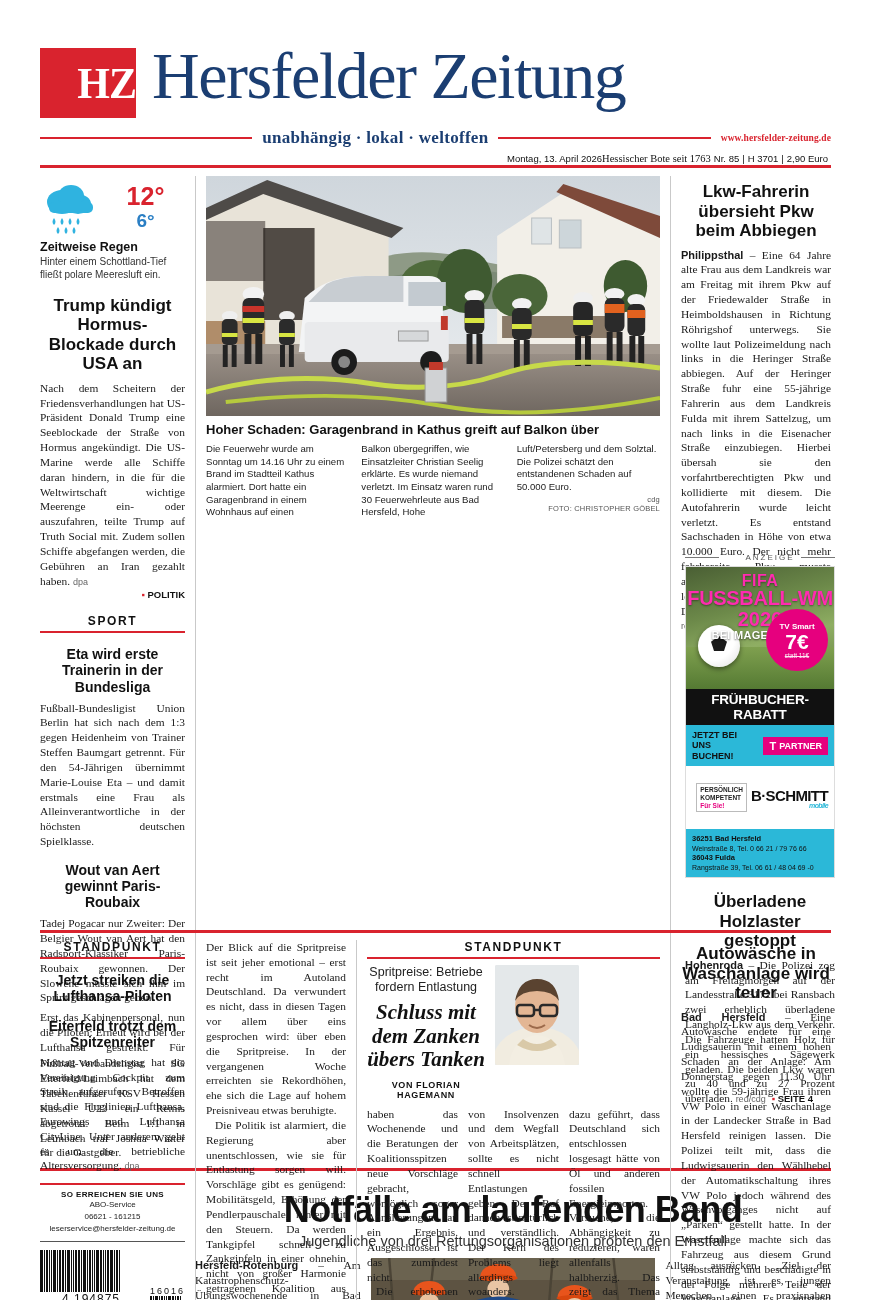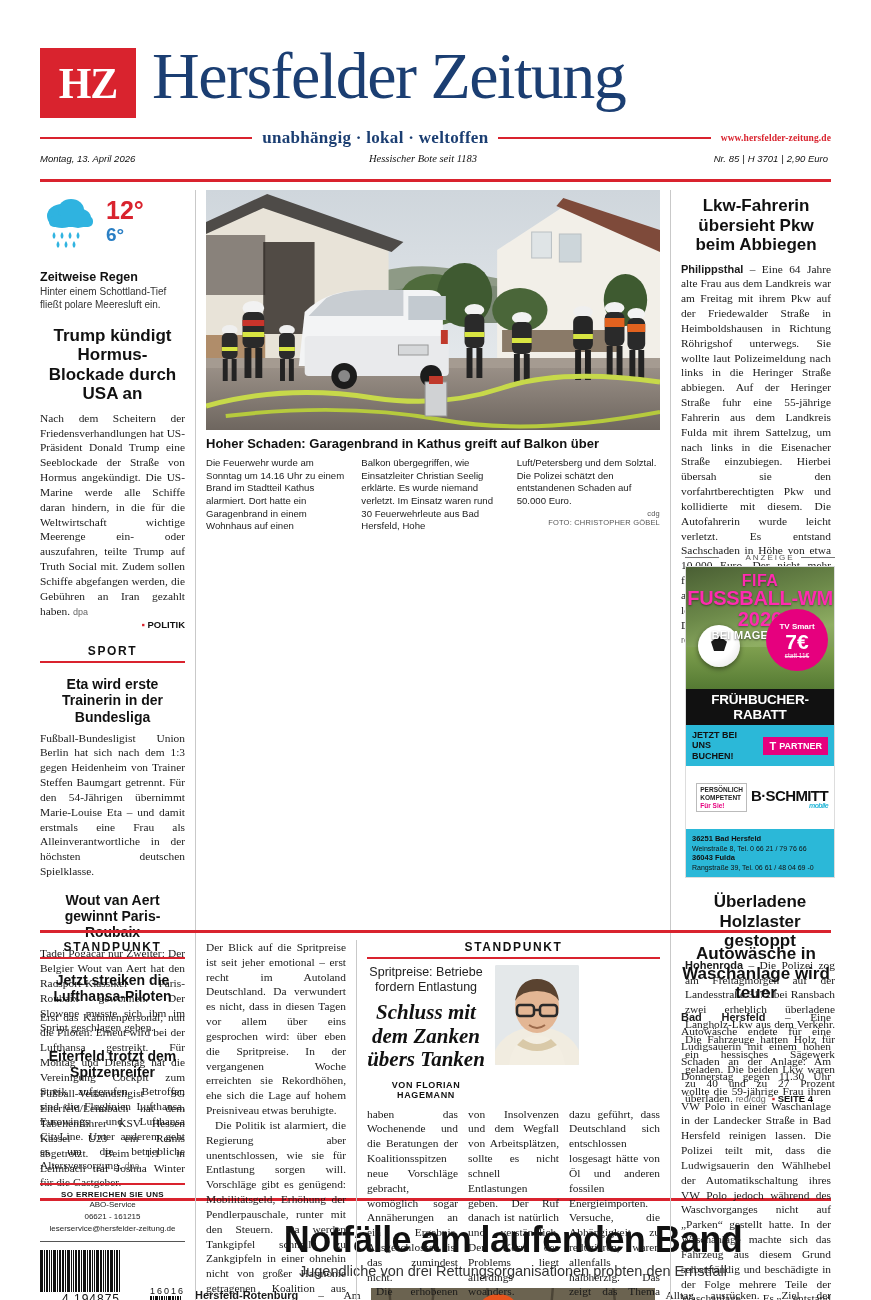--- a/index.html
+++ b/index.html
@@ -7,63 +7,63 @@
   body{font-family:"Liberation Serif",serif;}
   .page{
     width:871px;height:1300px;background:#ffffff;margin:0 auto;position:relative;
     overflow:hidden;box-sizing:border-box;
     padding:0 40px;
   }
   
   .masthead{padding-top:48px;display:flex;align-items:flex-start;gap:16px;}
   .hz-logo{
     width:96px;height:70px;background:#d9232e;color:#fff;
-    display:flex;align-items:center;justify-content:center;
+    display:flex;align-items:center;justify-content:flex-end;
     font-family:"Liberation Serif",serif;font-weight:bold;font-size:42px;
     letter-spacing:-1px;flex:0 0 auto;
   }
   .hz-logo span{display:inline-block;transform:scaleY(1.05);}
   .paper-title{
     font-family:"Liberation Serif",serif;
     font-size:66px;line-height:0.96;color:#1b3e72;font-weight:normal;
     letter-spacing:-1.5px;margin-top:-4px;
   }
   .slogan-row{display:flex;align-items:center;gap:10px;margin-top:10px;}
   .slogan-rule{height:2px;background:#d9232e;flex:1 1 auto;}
   .slogan{
     font-family:"Liberation Serif",serif;font-weight:bold;color:#1b3e72;
     font-size:17px;white-space:nowrap;letter-spacing:.3px;
   }
   .website{
     font-family:"Liberation Serif",serif;font-weight:bold;color:#d9232e;
     font-size:9.5px;white-space:nowrap;letter-spacing:.1px;
   }
   .info-row{
-    display:flex;justify-content:space-between;align-items:center;
+    display:flex;justify-content:flex-end;align-items:center;
     font-family:"Liberation Sans",sans-serif;font-size:9.5px;color:#111;
-    margin-top:5px;padding-bottom:15px;font-style:italic;
+    margin-top:5px;padding-bottom:1px;
   }
   .info-row .center{font-family:"Liberation Serif",serif;font-size:10.5px;}
   .info-row .right span{margin:0 3px;}
   .rule-thick{height:3px;background:#d9232e;}
 
   
   .cols{display:flex;gap:10px;margin-top:8px;}
   .col-left{width:145px;flex:0 0 145px;}
   .col-mid{flex:1 1 auto;}
   .col-right{width:150px;flex:0 0 150px;}
   .vline{width:1px;background:#c9c9c9;flex:0 0 1px;}
 
   
   .weather{display:flex;align-items:flex-start;gap:4px;padding-top:6px;}
   .wicon{width:62px;height:56px;position:relative;flex:0 0 62px;}
-  .temps{text-align:left;flex:1;padding-top:2px;}
+  .temps{text-align:center;flex:1;padding-top:2px;}
   .t-hi{font-family:"Liberation Sans",sans-serif;font-weight:bold;font-size:25px;color:#d9232e;line-height:1;}
   .t-lo{font-family:"Liberation Sans",sans-serif;font-weight:bold;font-size:19px;color:#2b7fc4;line-height:1.25;}
-  .w-title{font-family:"Liberation Sans",sans-serif;font-weight:bold;font-size:12.5px;color:#111;margin-top:18px;}
+  .w-title{font-family:"Liberation Sans",sans-serif;font-weight:bold;font-size:12.5px;color:#111;margin-top:2px;}
   .w-text{font-family:"Liberation Sans",sans-serif;font-size:10px;color:#333;line-height:1.28;margin-top:2px;}
 
   
   h2.hl{
     font-family:"Liberation Sans",sans-serif;font-weight:bold;
     font-size:17px;line-height:1.15;color:#111;text-align:center;
     margin:14px 0 7px;
   }
   h2.hl.sm{font-size:14px;margin:13px 0 6px;}
   .body-text{
@@ -228,21 +228,21 @@
 
   <div class="slogan-row">
     <div class="slogan-rule"></div>
     <div class="slogan">unabhängig · lokal · weltoffen</div>
     <div class="slogan-rule"></div>
     <div class="website">www.hersfelder-zeitung.de</div>
   </div>
 
   <div class="info-row">
     <div>Montag, 13. April 2026</div>
-    <div class="center">Hessischer Bote seit 1183</div>
+    <div class="center">Hessischer Bote seit 1763</div>
     <div class="right">
       <span>Nr. 85</span>|<span>H 3701</span>|<span>2,90 Euro</span>
     </div>
   </div>
   <div class="rule-thick"></div>
 
   <div class="cols">
 
     <div class="col-left">
 

